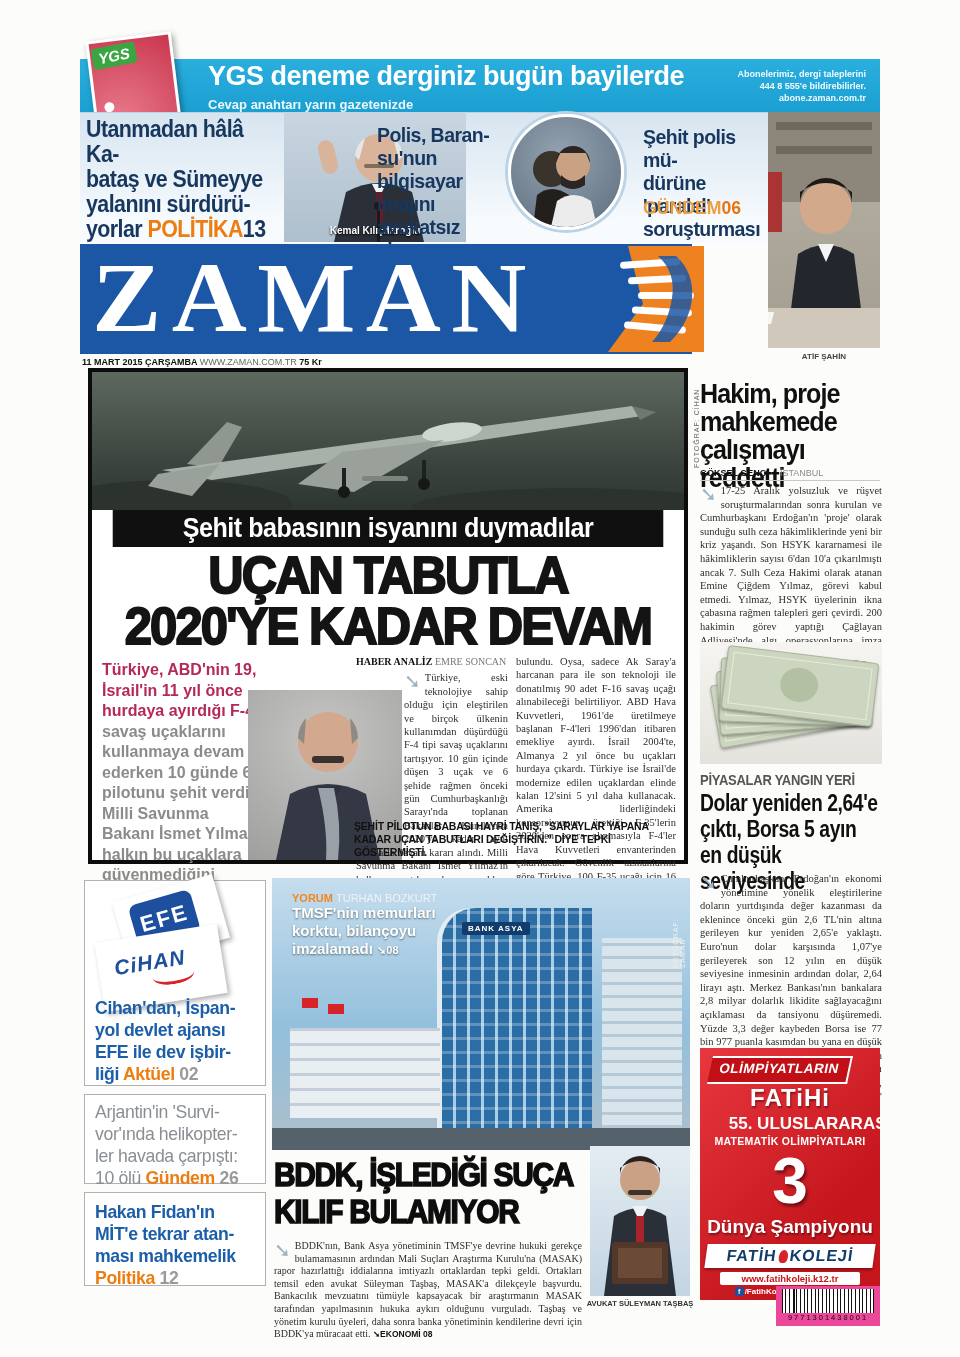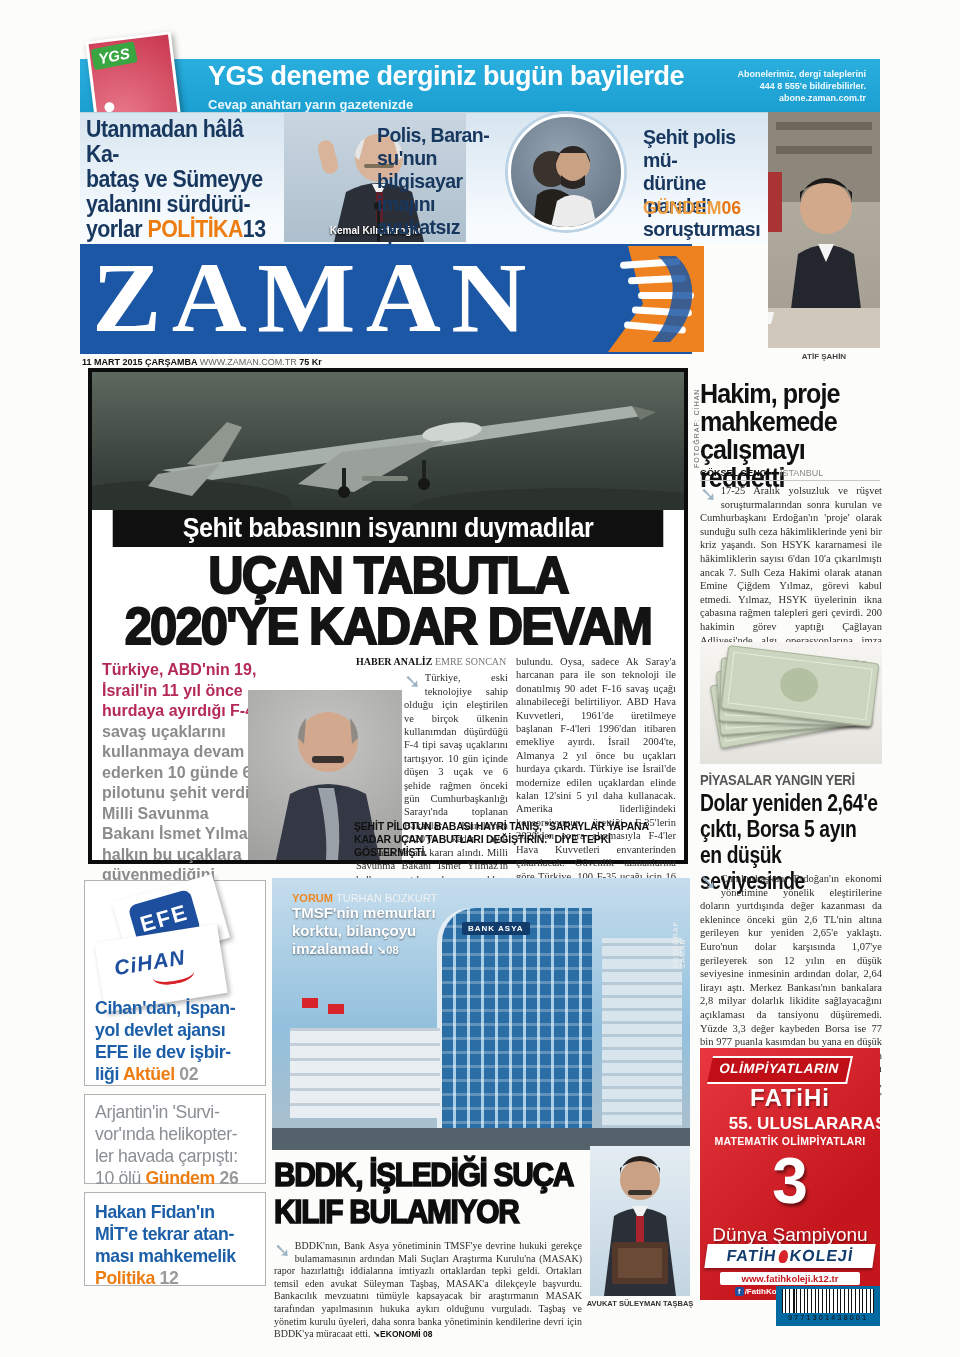--- a/index.html
+++ b/index.html
@@ -112,30 +112,30 @@
   .lawyer{left:590px;top:1146px;width:100px;height:150px;background:linear-gradient(#e3ecf2,#c3d5e2);overflow:hidden;}
   .lawyer-cap{left:560px;top:1299px;width:160px;text-align:center;font-size:7.5px;font-weight:bold;color:#333;z-index:5;}
 
   
   .ad{left:700px;top:1048px;width:180px;height:252px;background:linear-gradient(135deg,#e8373e,#c5161d 70%);overflow:hidden;color:#fff;text-align:center;}
   .ad-ribbon{position:absolute;left:10px;top:8px;width:138px;height:24px;background:#c00f16;border:2px solid #fff;border-left:none;transform:skewX(-12deg);line-height:21px;font-size:13.5px;font-weight:bold;letter-spacing:.5px;}
   .ad-fatihi{position:absolute;left:0;top:36px;width:100%;font-size:24px;font-weight:bold;letter-spacing:1px;text-shadow:1px 2px 2px rgba(0,0,0,.4);}
   .ad-l1{position:absolute;left:0;top:66px;width:100%;font-size:17px;font-weight:bold;padding-left:20px;}
   .ad-l2{position:absolute;left:0;top:87px;width:100%;font-size:10.5px;font-weight:bold;letter-spacing:.3px;}
   .ad-num{position:absolute;left:0;top:96px;width:100%;font-size:64px;font-weight:bold;text-shadow:2px 3px 3px rgba(0,0,0,.45);}
-  .ad-l3{position:absolute;left:0;top:176px;width:100%;font-size:19px;font-weight:normal;text-shadow:1px 2px 2px rgba(0,0,0,.4);}
+  .ad-l3{position:absolute;left:0;top:168px;width:100%;font-size:19px;font-weight:bold;text-shadow:1px 2px 2px rgba(0,0,0,.4);}
   .ad-banner{position:absolute;left:6px;top:196px;width:168px;height:24px;background:#fff;transform:skewX(-8deg);box-shadow:0 2px 3px rgba(0,0,0,.35);line-height:24px;font-size:16px;font-weight:bold;color:#123c6b;letter-spacing:1px;}
   .tulip{display:inline-block;width:9px;height:13px;background:#d8232a;border-radius:50% 50% 40% 40%;vertical-align:-2px;margin:0 2px;}
   .ad-web{position:absolute;left:20px;top:224px;width:140px;height:13px;background:#fff;border-radius:2px;line-height:13px;font-size:9.5px;font-weight:bold;color:#c5161d;}
   .ad-soc{position:absolute;left:0;top:239px;width:100%;font-size:8px;font-weight:bold;}
   .soc-ico{display:inline-block;width:9px;height:9px;background:#1d4f9e;color:#fff;font-size:7px;line-height:9px;border-radius:2px;margin-right:1px;}
 
   
   .footbar{left:80px;top:1292px;width:692px;height:30px;background:#9aa5ae;color:#fff;font-size:15px;font-weight:bold;line-height:30px;padding-left:12px;box-sizing:border-box;letter-spacing:-.3px;}
-  .barcode{left:776px;top:1286px;width:104px;height:40px;background:#0369a1;text-align:center;}
+  .barcode{left:776px;top:1286px;width:104px;height:40px;background:#ec4899;text-align:center;}
   .bars{margin:3px 6px 0;height:24px;background:repeating-linear-gradient(90deg,#111 0 1.5px,#fff 1.5px 3px,#111 3px 4.5px,#fff 4.5px 7.5px,#111 7.5px 8.5px,#fff 8.5px 11px);}
   .bdigits{font-size:7.5px;letter-spacing:2px;color:#111;}
 
   svg{display:block;}
 </style>
 </head>
 <body>
 
 <div class="page">
 

